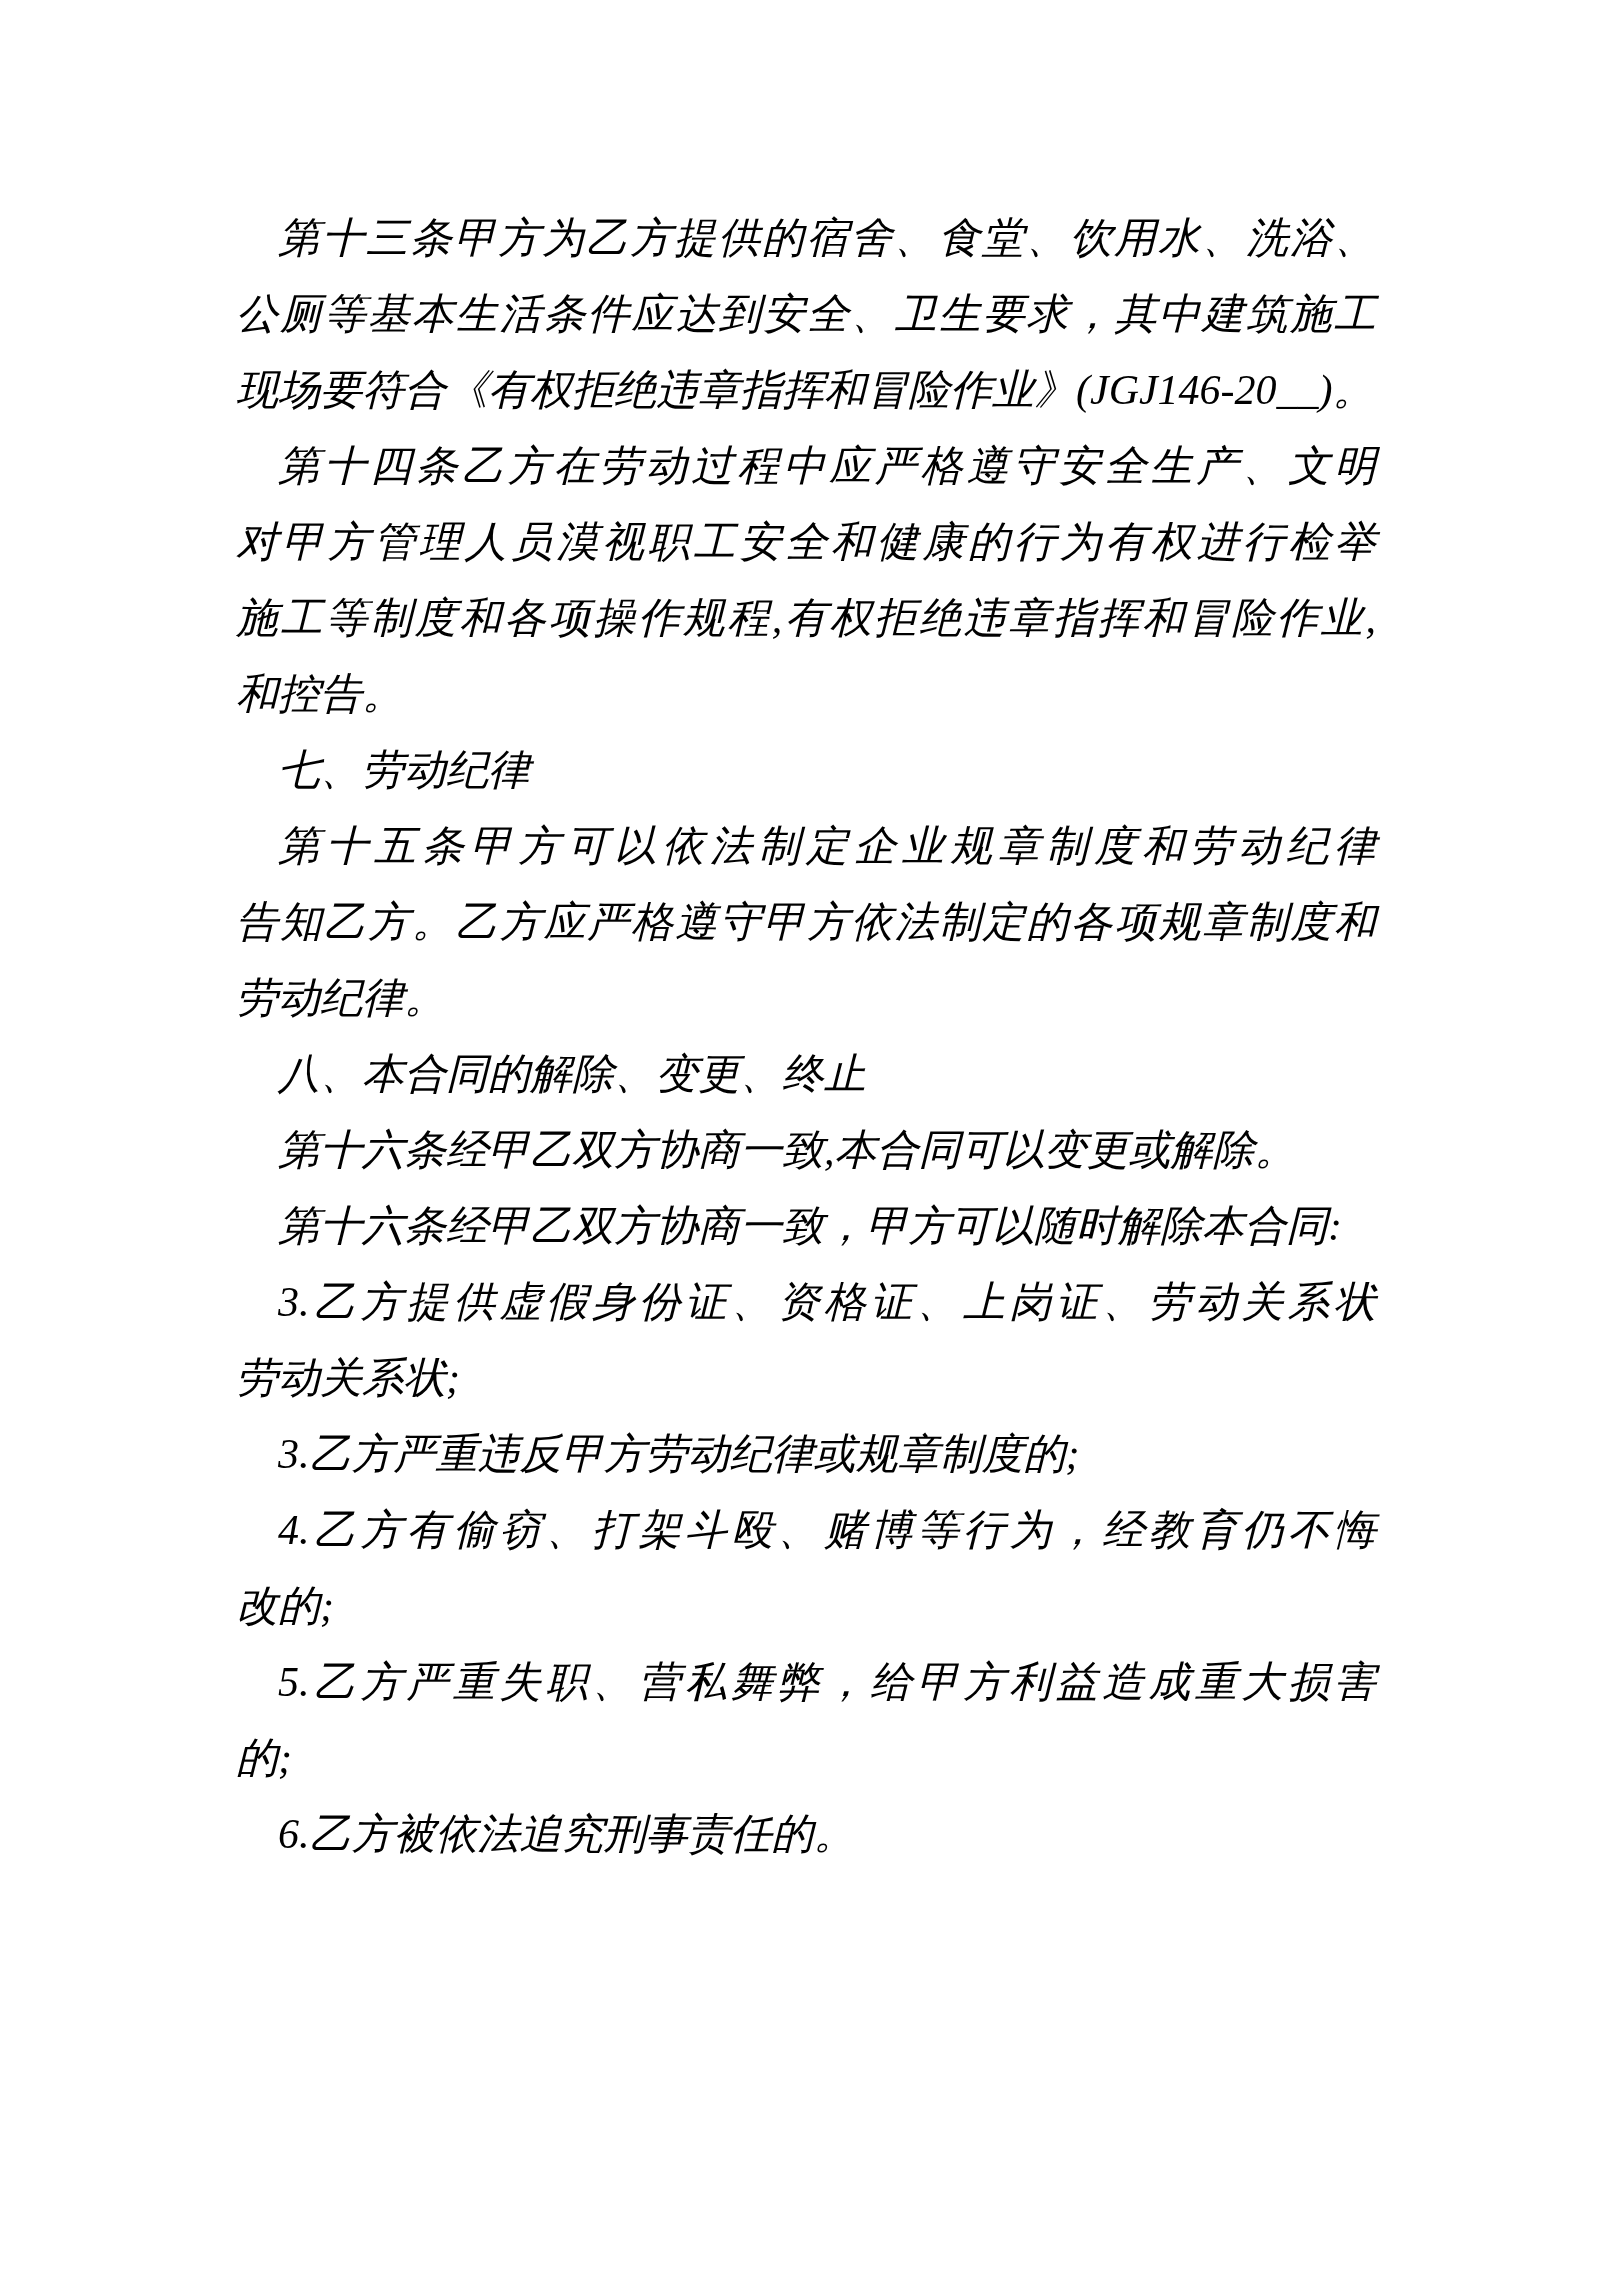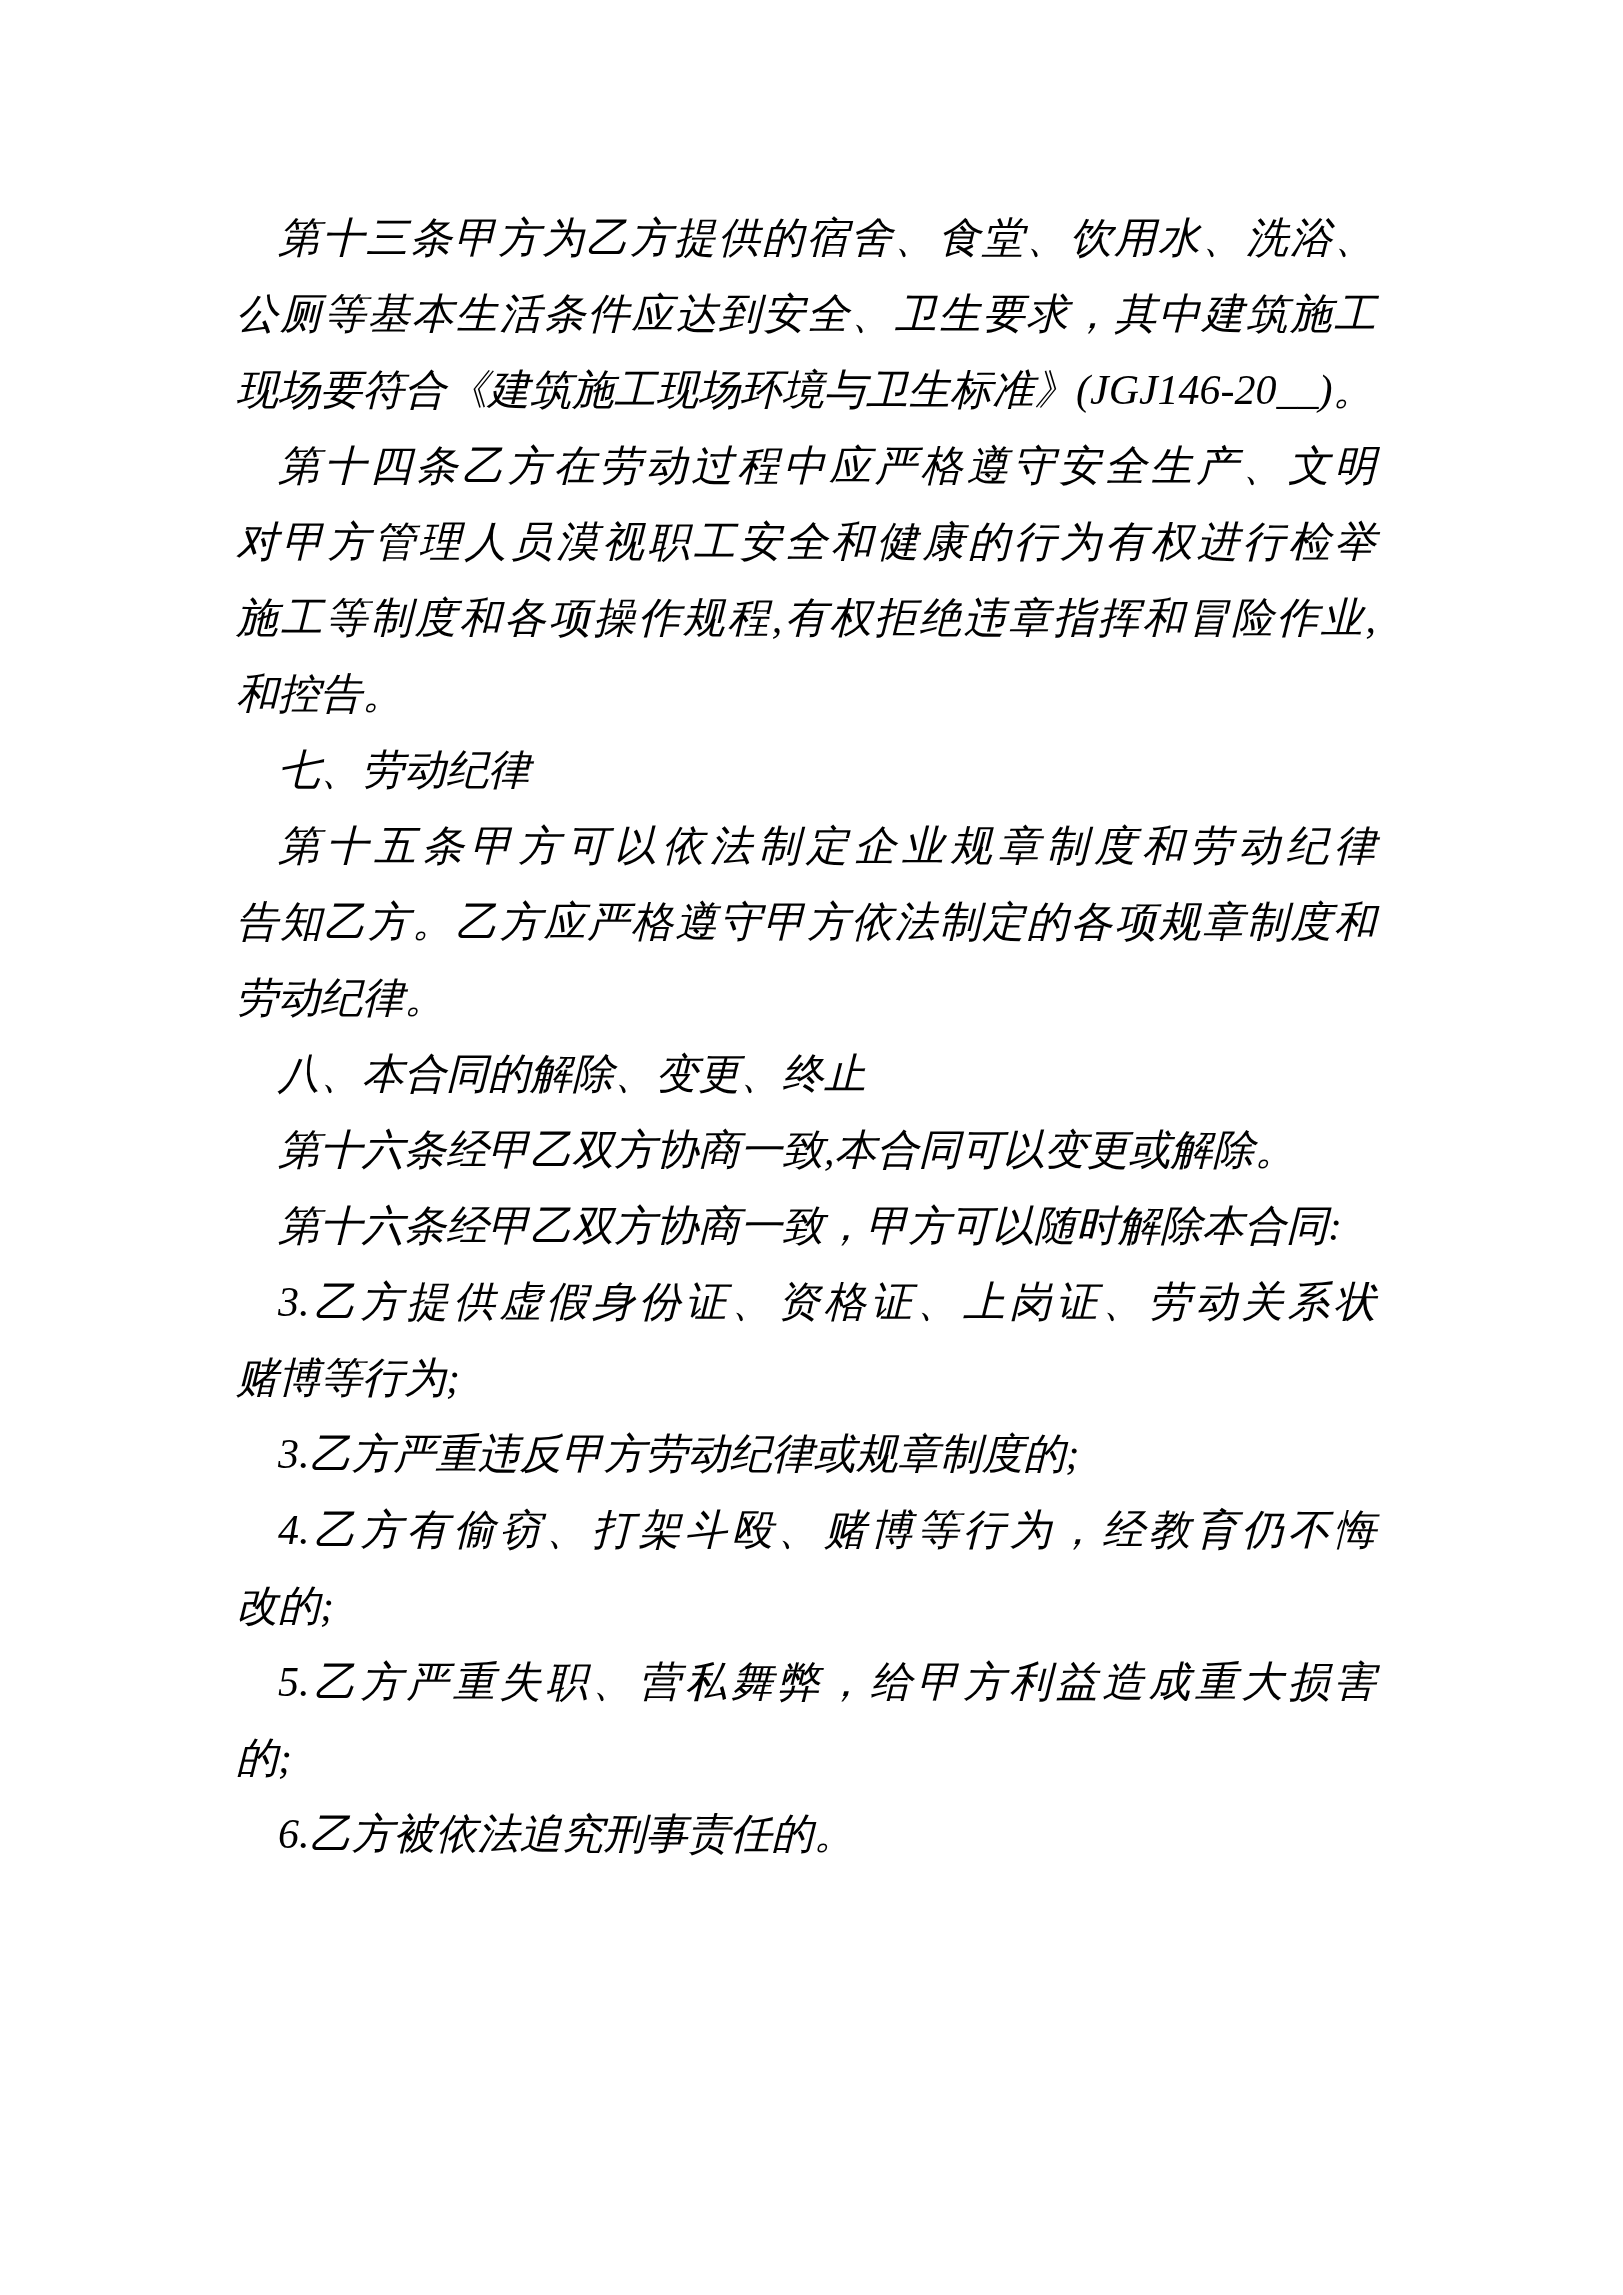--- a/index.html
+++ b/index.html
@@ -39,34 +39,34 @@
     text-justify: inter-character;
   }
 </style>
 </head>
 <body>
 
 <div class="page">
   <div class="text-block">
     <div class="line ind just">第十三条甲方为乙方提供的宿舍、食堂、饮用水、洗浴、</div>
     <div class="line just">公厕等基本生活条件应达到安全、卫生要求，其中建筑施工</div>
-    <div class="line">现场要符合《建筑施工现场环境与卫生标准》(JGJ146-20__)。</div>
+    <div class="line">现场要符合《有权拒绝违章指挥和冒险作业》(JGJ146-20__)。</div>
     <div class="line ind just">第十四条乙方在劳动过程中应严格遵守安全生产、文明</div>
     <div class="line just">对甲方管理人员漠视职工安全和健康的行为有权进行检举</div>
     <div class="line just">施工等制度和各项操作规程,有权拒绝违章指挥和冒险作业,</div>
     <div class="line">和控告。</div>
     <div class="line ind">七、劳动纪律</div>
     <div class="line ind just">第十五条甲方可以依法制定企业规章制度和劳动纪律</div>
     <div class="line just">告知乙方。乙方应严格遵守甲方依法制定的各项规章制度和</div>
     <div class="line">劳动纪律。</div>
     <div class="line ind">八、本合同的解除、变更、终止</div>
     <div class="line ind">第十六条经甲乙双方协商一致,本合同可以变更或解除。</div>
     <div class="line ind">第十六条经甲乙双方协商一致，甲方可以随时解除本合同:</div>
     <div class="line ind just">3.乙方提供虚假身份证、资格证、上岗证、劳动关系状</div>
-    <div class="line">赌博等行为;</div>
+    <div class="line">劳动关系状;</div>
     <div class="line ind">3.乙方严重违反甲方劳动纪律或规章制度的;</div>
     <div class="line ind just">4.乙方有偷窃、打架斗殴、赌博等行为，经教育仍不悔</div>
     <div class="line">改的;</div>
     <div class="line ind just">5.乙方严重失职、营私舞弊，给甲方利益造成重大损害</div>
     <div class="line">的;</div>
     <div class="line ind">6.乙方被依法追究刑事责任的。</div>
   </div>
 </div>
 
 

